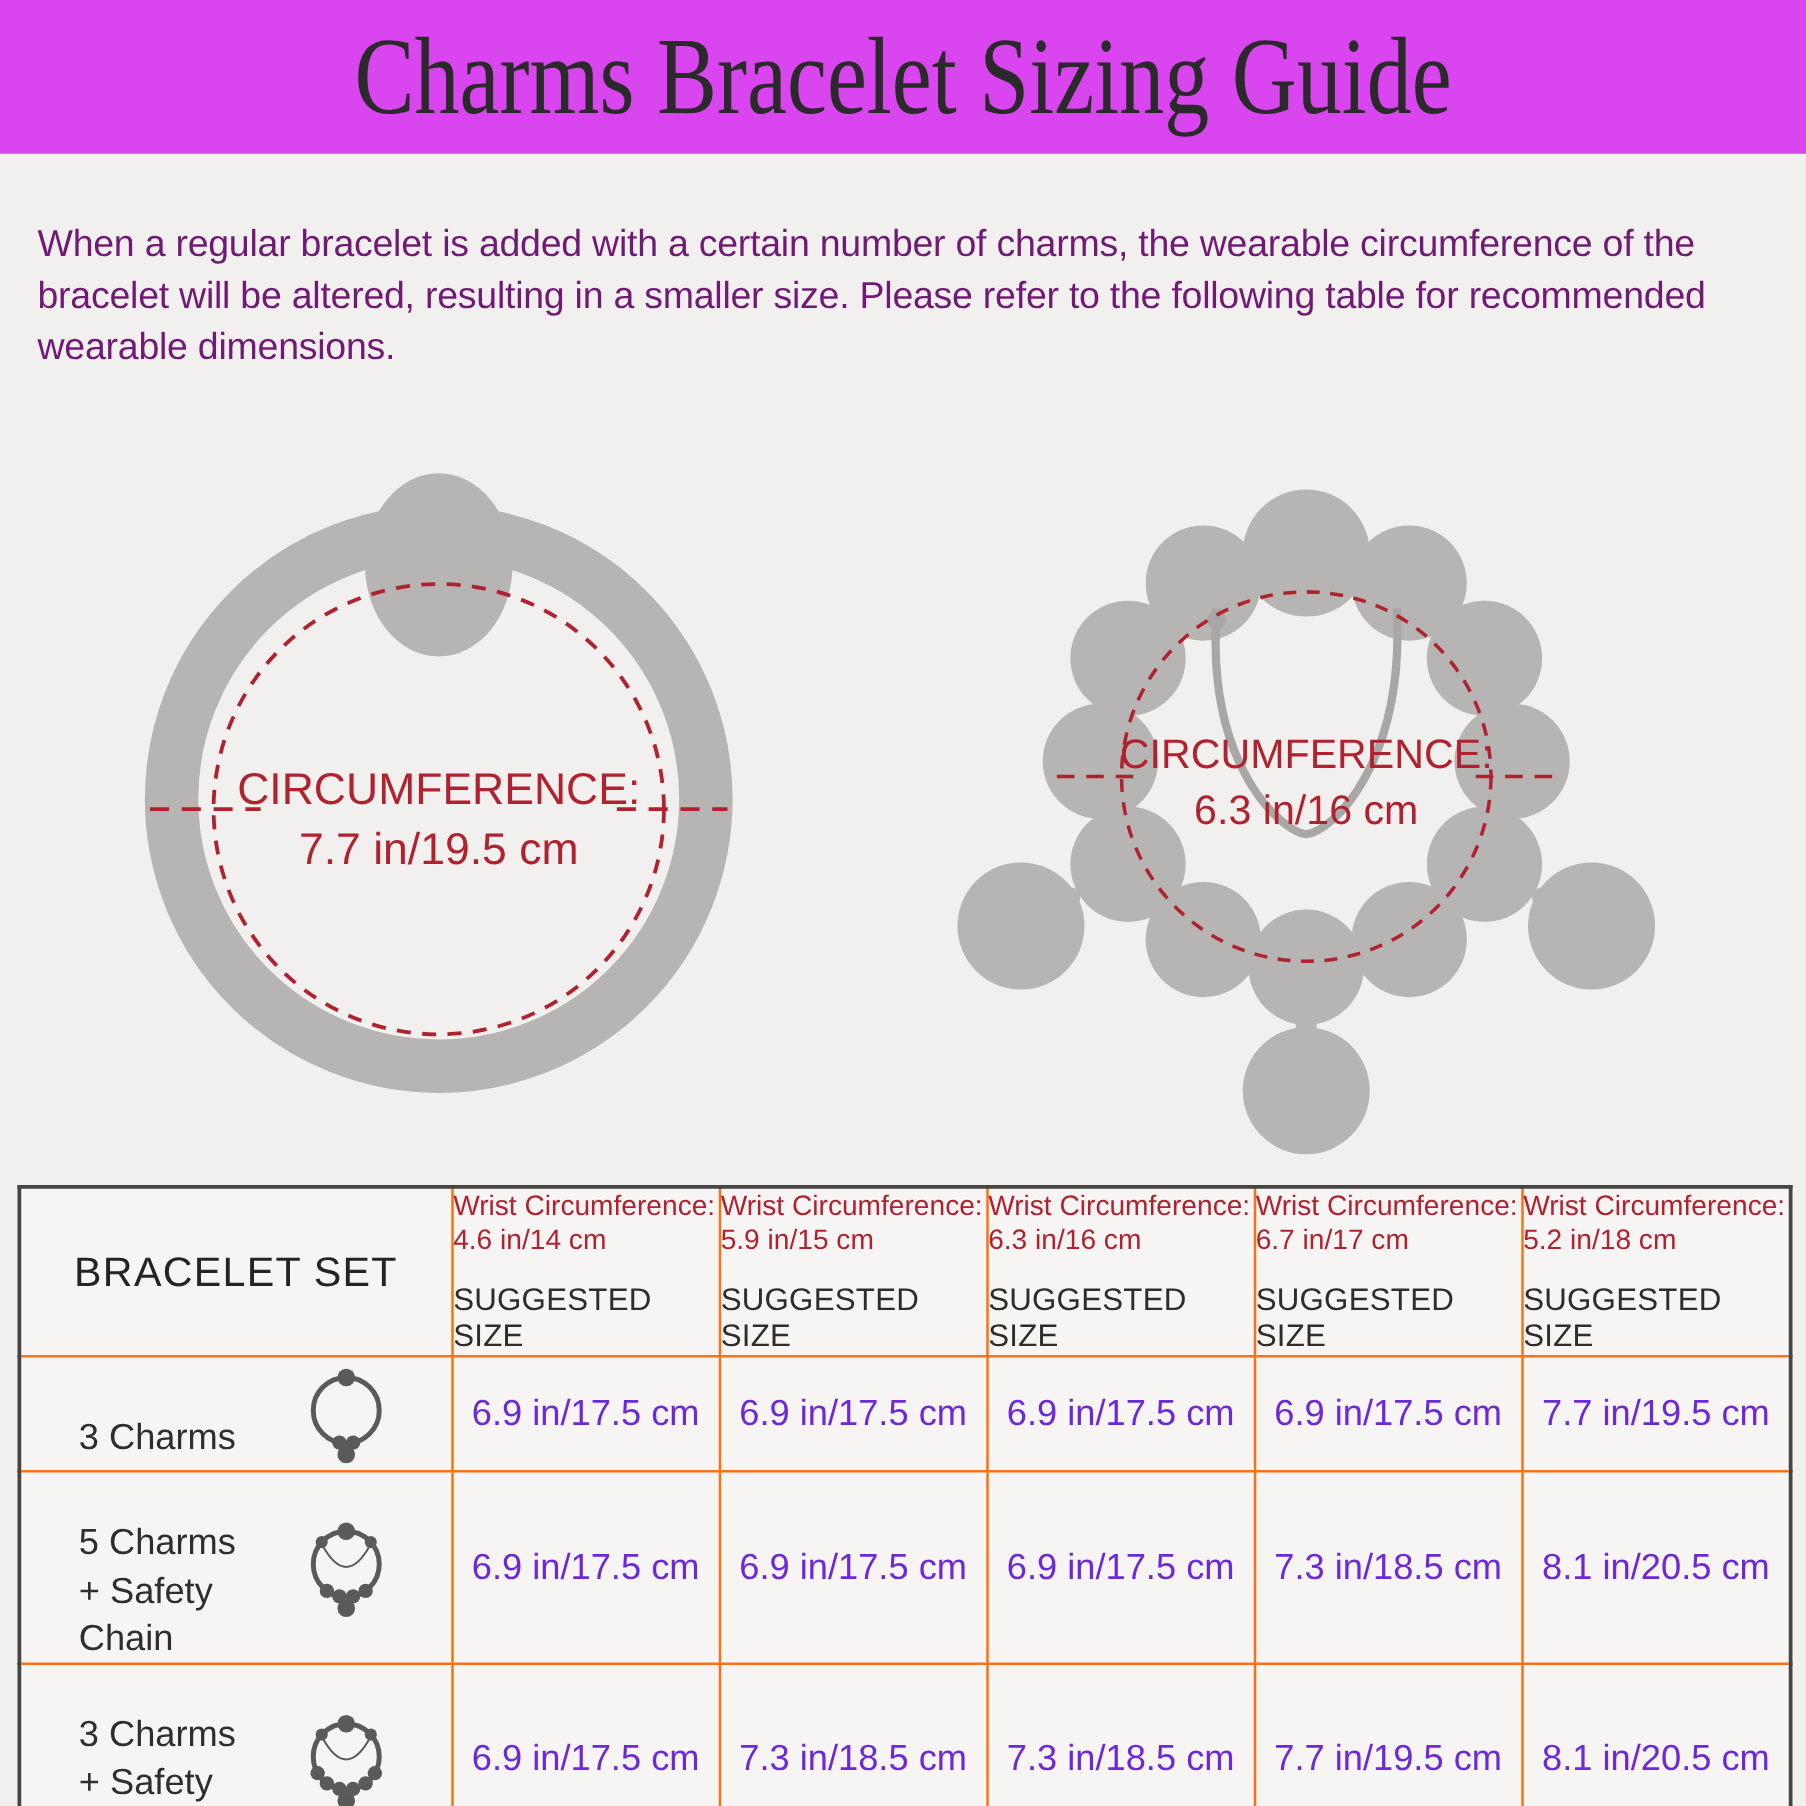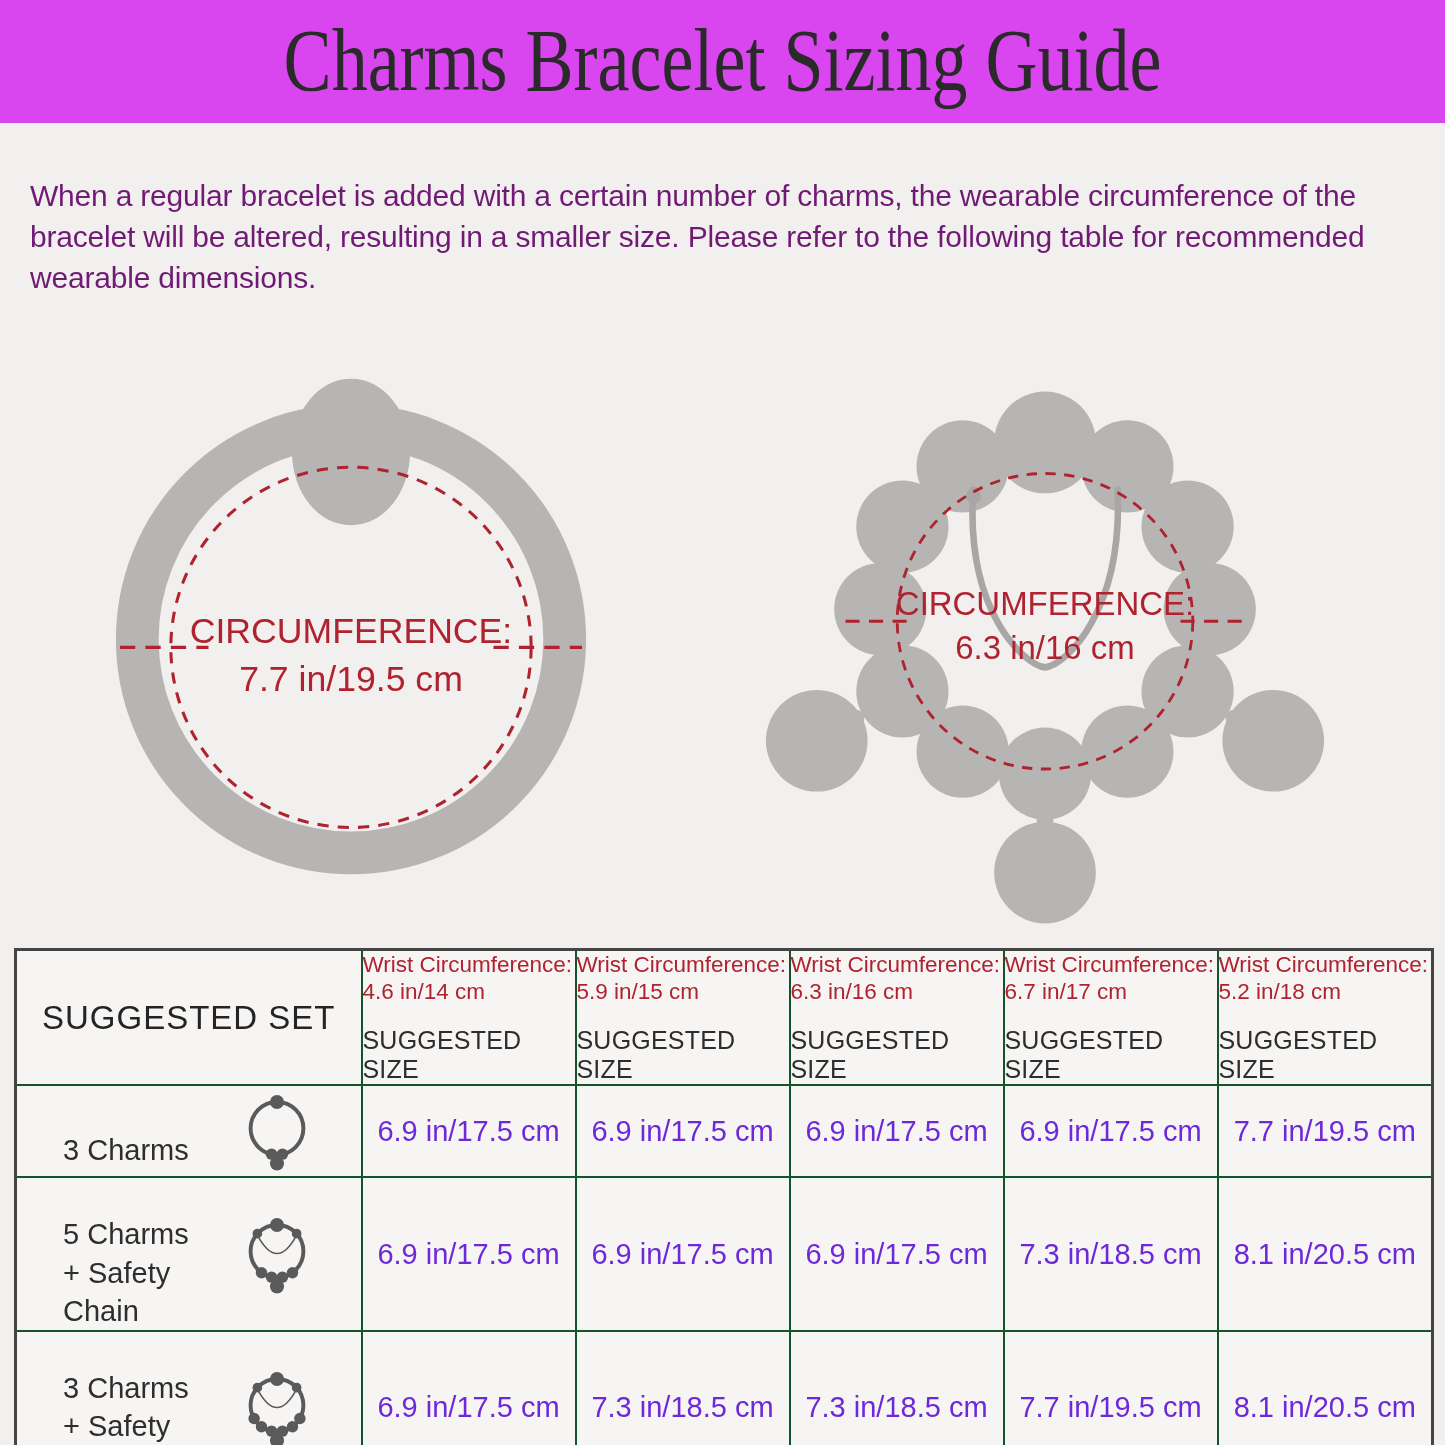--- a/index.html
+++ b/index.html
@@ -28,21 +28,21 @@
     padding:14px 0 4px 0;height:592px;
   }
   .diagram-left{margin-left:64px;}
   .diagram-right{margin-left:86px;margin-top:-6px;}
   .red-label{fill:#b0222f;font-family:"Liberation Sans",sans-serif;}
   table.size-table{
     border-collapse:collapse;table-layout:fixed;
     margin:10px 14px 0 14px;width:1417px;
     background:#f6f5f3;border:3px solid #454545;
   }
-  .size-table td,.size-table th{border:2px solid #14532d;padding:0;vertical-align:middle;}
+  .size-table td,.size-table th{border:2px solid #f97316;padding:0;vertical-align:middle;}
   .size-table th{font-weight:normal;}
   tr.head-row{height:103px;}
   tr.data-row{height:92px;}
   .bset-head{
     font-size:33px;letter-spacing:1px;color:#242424;text-align:center;
   }
   .col-head{text-align:left;padding:0 6px 0 11px;}
   .wrist{color:#b0222f;font-size:22.5px;line-height:1.2;}
   .suggested{color:#2d2d2d;font-size:25px;letter-spacing:0.2px;margin-top:21px;}
   .label-cell-inner{
@@ -123,21 +123,21 @@
   <colgroup>
     <col style="width:346px">
       <col style="width:214px">
       <col style="width:214px">
     <col style="width:214px">
       <col style="width:214px">
       <col style="width:215px">
   </colgroup>
   <tbody>
       <tr class="head-row">
-    <th class="bset-head">SUGGESTED SET</th>
+    <th class="bset-head">BRACELET SET</th>
     <th class="col-head">
       <div class="wrist"><span>Wrist Circumference:</span><br>
       <span>4.6 in/14 cm</span></div>
       <div class="suggested">SUGGESTED SIZE</div>
     </th>
     <th class="col-head">
       <div class="wrist"><span>Wrist Circumference:</span><br>
       <span>5.9 in/15 cm</span></div>
       <div class="suggested">SUGGESTED SIZE</div>
     </th>

